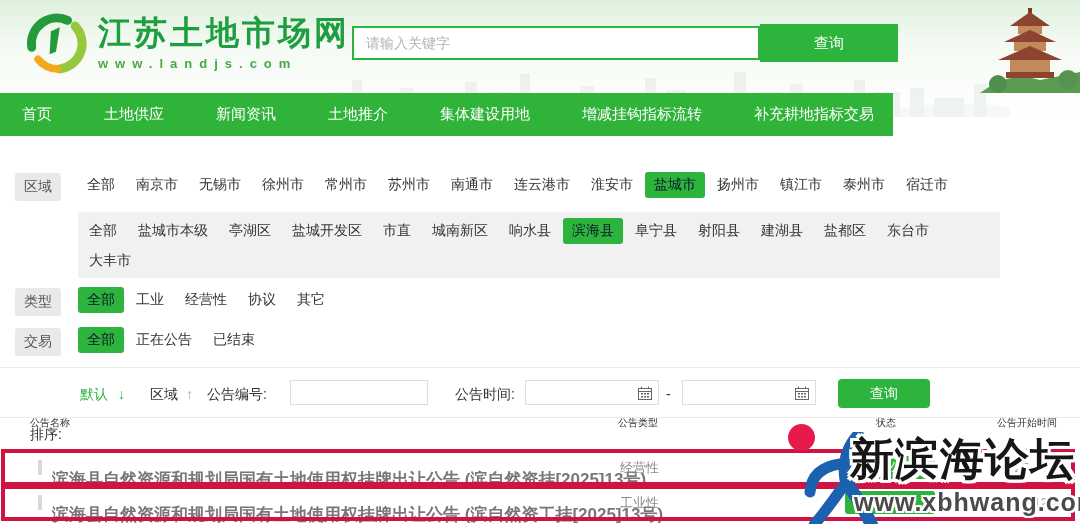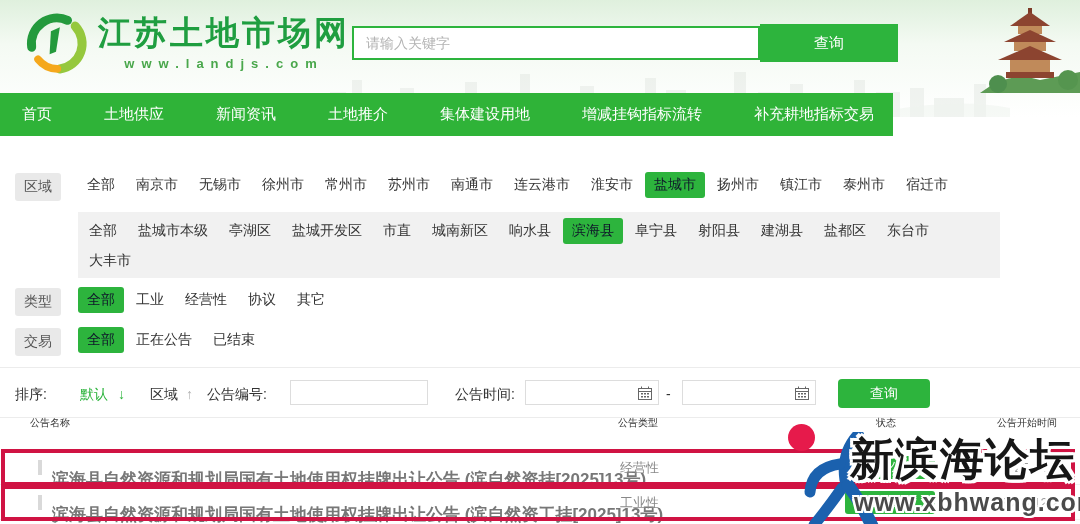--- a/index.html
+++ b/index.html
@@ -8,21 +8,21 @@
   #app { position:relative; width:1080px; height:524px; background:#fff; overflow:hidden; }
 
   
   .header { position:absolute; left:0; top:0; width:1080px; height:117px;
             background:linear-gradient(180deg,#dff0dd 0%,#f4faf3 38%,#ffffff 100%); }
   .skyline { position:absolute; left:330px; bottom:0; opacity:.45; }
   .pagoda  { position:absolute; right:0; top:0; }
   .logo-wrap { position:absolute; left:24px; top:12px; display:flex; align-items:flex-start; }
   .brand-text { margin-left:10px; }
   .brand-title { font-size:33px; font-weight:bold; color:#1f9e40; letter-spacing:3px; line-height:42px; }
-  .brand-url { font-size:13px; font-weight:bold; color:#49a74b; letter-spacing:7px; margin-top:2px;text-align:center; }
+  .brand-url { font-size:13px; font-weight:bold; color:#49a74b; letter-spacing:7px; margin-top:2px; }
   .search { position:absolute; left:352px; top:24px; display:flex; align-items:center; height:38px; }
   .search input { width:408px; height:34px; border:2px solid #2db43d; padding:0 12px;
                   font-size:14px; color:#333; outline:none; background:#fff; }
   .search input::placeholder { color:#b3b3b3; }
   .search .search-btn { width:138px; height:38px; background:#2db43d; border:none; color:#fff;
                         font-size:15px; cursor:pointer; font-family:inherit; }
 
   
   .nav { position:absolute; left:0; top:93px; width:893px; height:43px; background:#2fb338;
          display:flex; align-items:center; gap:52px; padding-left:22px; }
@@ -214,21 +214,21 @@
 
   <div class="filter-label" style="top:328px;">交易</div>
   <div class="opts" style="top:327px;">
     <span class="opt selected">全部</span>
       <span class="opt">正在公告</span>
       <span class="opt">已结束</span>
   </div>
 
   <div class="divider" style="top:367px;"></div>
 
-  <span class="sort-text" style="left:15px;">排序:</span>
+  <span class="sort-text" style="left:30px;margin-top:40px;">排序:</span>
   <span class="sort-text green-t" style="left:80px;">默认</span>
   <span class="sort-text arrow down" style="left:118px;">↓</span>
   <span class="sort-text" style="left:150px;">区域</span>
   <span class="sort-text arrow up" style="left:186px;">↑</span>
   <span class="sort-text" style="left:207px;">公告编号:</span>
   <input class="mini-input" style="left: 290px; width: 138px;">
   <span class="sort-text" style="left:455px;">公告时间:</span>
   <div class="date-box" style="left:525px;">
     <svg width="14" height="14" viewBox="0 0 14 14">
       <rect x="0.5" y="2.5" width="13" height="11" fill="#fff" stroke="#666"></rect>

